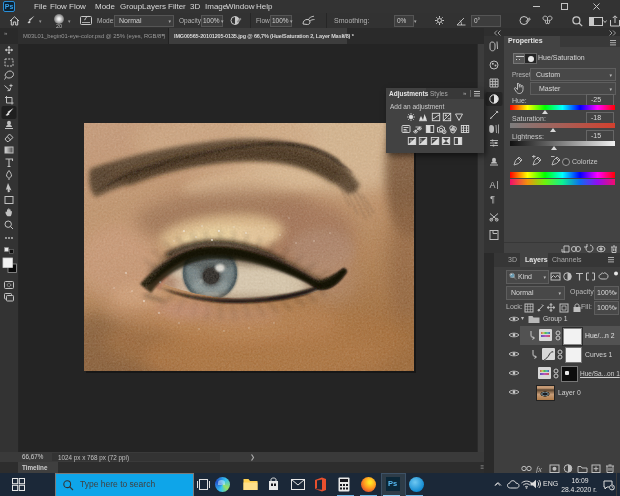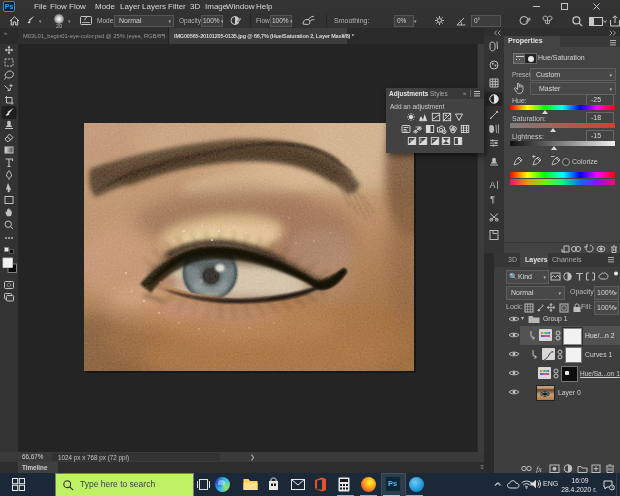--- a/index.html
+++ b/index.html
@@ -12,21 +12,21 @@
 <div id="app">
 
 <div class="abs" style="left:0;top:0;width:620px;height:13px;background:#333333;">
   <div class="abs" style="left:3px;top:1px;width:12px;height:11px;background:#0b2233;border:1px solid #2a8fd8;border-radius:2px;box-sizing:border-box;
        color:#3aa0e8;font-size:7px;font-weight:bold;text-align:center;line-height:10px;">Ps</div>
   <div style="font-size:8px;color:#d8d8d8;">
     <span class="abs" style="left:34px;top:2px;">File</span>
     <span class="abs" style="left:50px;top:2px;">Flow</span>
     <span class="abs" style="left:69px;top:2px;">Flow</span>
     <span class="abs" style="left:95px;top:2px;">Mode</span>
-    <span class="abs" style="left:120px;top:2px;">Layer</span>
+    <span class="abs" style="left:120px;top:2px;">Group</span>
     <span class="abs" style="left:142px;top:2px;">Layers</span>
     <span class="abs" style="left:168px;top:2px;">Filter</span>
     <span class="abs" style="left:190px;top:2px;">3D</span>
     <span class="abs" style="left:205px;top:2px;">Image</span>
     <span class="abs" style="left:226px;top:2px;">Window</span>
     <span class="abs" style="left:256px;top:2px;">Help</span>
   </div>
   <div class="abs" style="left:533px;top:6px;width:7px;height:1px;background:#c4c4c4;"></div>
   <div class="abs" style="left:561px;top:3px;width:5px;height:5px;border:1px solid #c4c4c4;"></div>
   <svg class="abs" style="left:593px;top:3px;" width="7" height="7" viewBox="0 0 7 7">
@@ -884,21 +884,21 @@
 
   <svg class="abs" style="left:12px;top:5px;" width="13" height="13" viewBox="0 0 13 13">
     <g fill="none" stroke="#e8e8e8" stroke-width="1">
           <rect x="0.5" y="0.5" width="5.2" height="5.2"></rect>
           <rect x="7.3" y="0.5" width="5.2" height="5.2"></rect>
           <rect x="0.5" y="7.3" width="5.2" height="5.2"></rect>
           <rect x="7.3" y="7.3" width="5.2" height="5.2"></rect>
         </g>
   </svg>
 
-  <div class="abs" style="left:55px;top:0px;width:137px;height:22px;background:#bef264;border:1px solid #7a7a7a;">
+  <div class="abs" style="left:55px;top:0px;width:137px;height:22px;background:#0ea5e9;border:1px solid #7a7a7a;">
     <svg class="abs" style="left:7px;top:6px;" width="11" height="11" viewBox="0 0 11 11">
           <circle cx="4.2" cy="4.2" r="3.4" stroke="#333" fill="none" stroke-width="1.1"></circle>
           <path d="M6.8,6.8 L10,10" stroke="#333" stroke-width="1.1"></path>
         </svg>
     <span class="abs" style="left:24px;top:5px;font-size:8.5px;color:#414141;">Type here to search</span>
   </div>
 
   <svg class="abs" style="left:197px;top:6px;" width="13" height="11" viewBox="0 0 13 11">
         <rect x="2.5" y="0.5" width="8" height="10" stroke="#e0e0e0" fill="none"></rect>
         <path d="M0.5,2 v7 M12.5,2 v7" stroke="#e0e0e0"></path>

